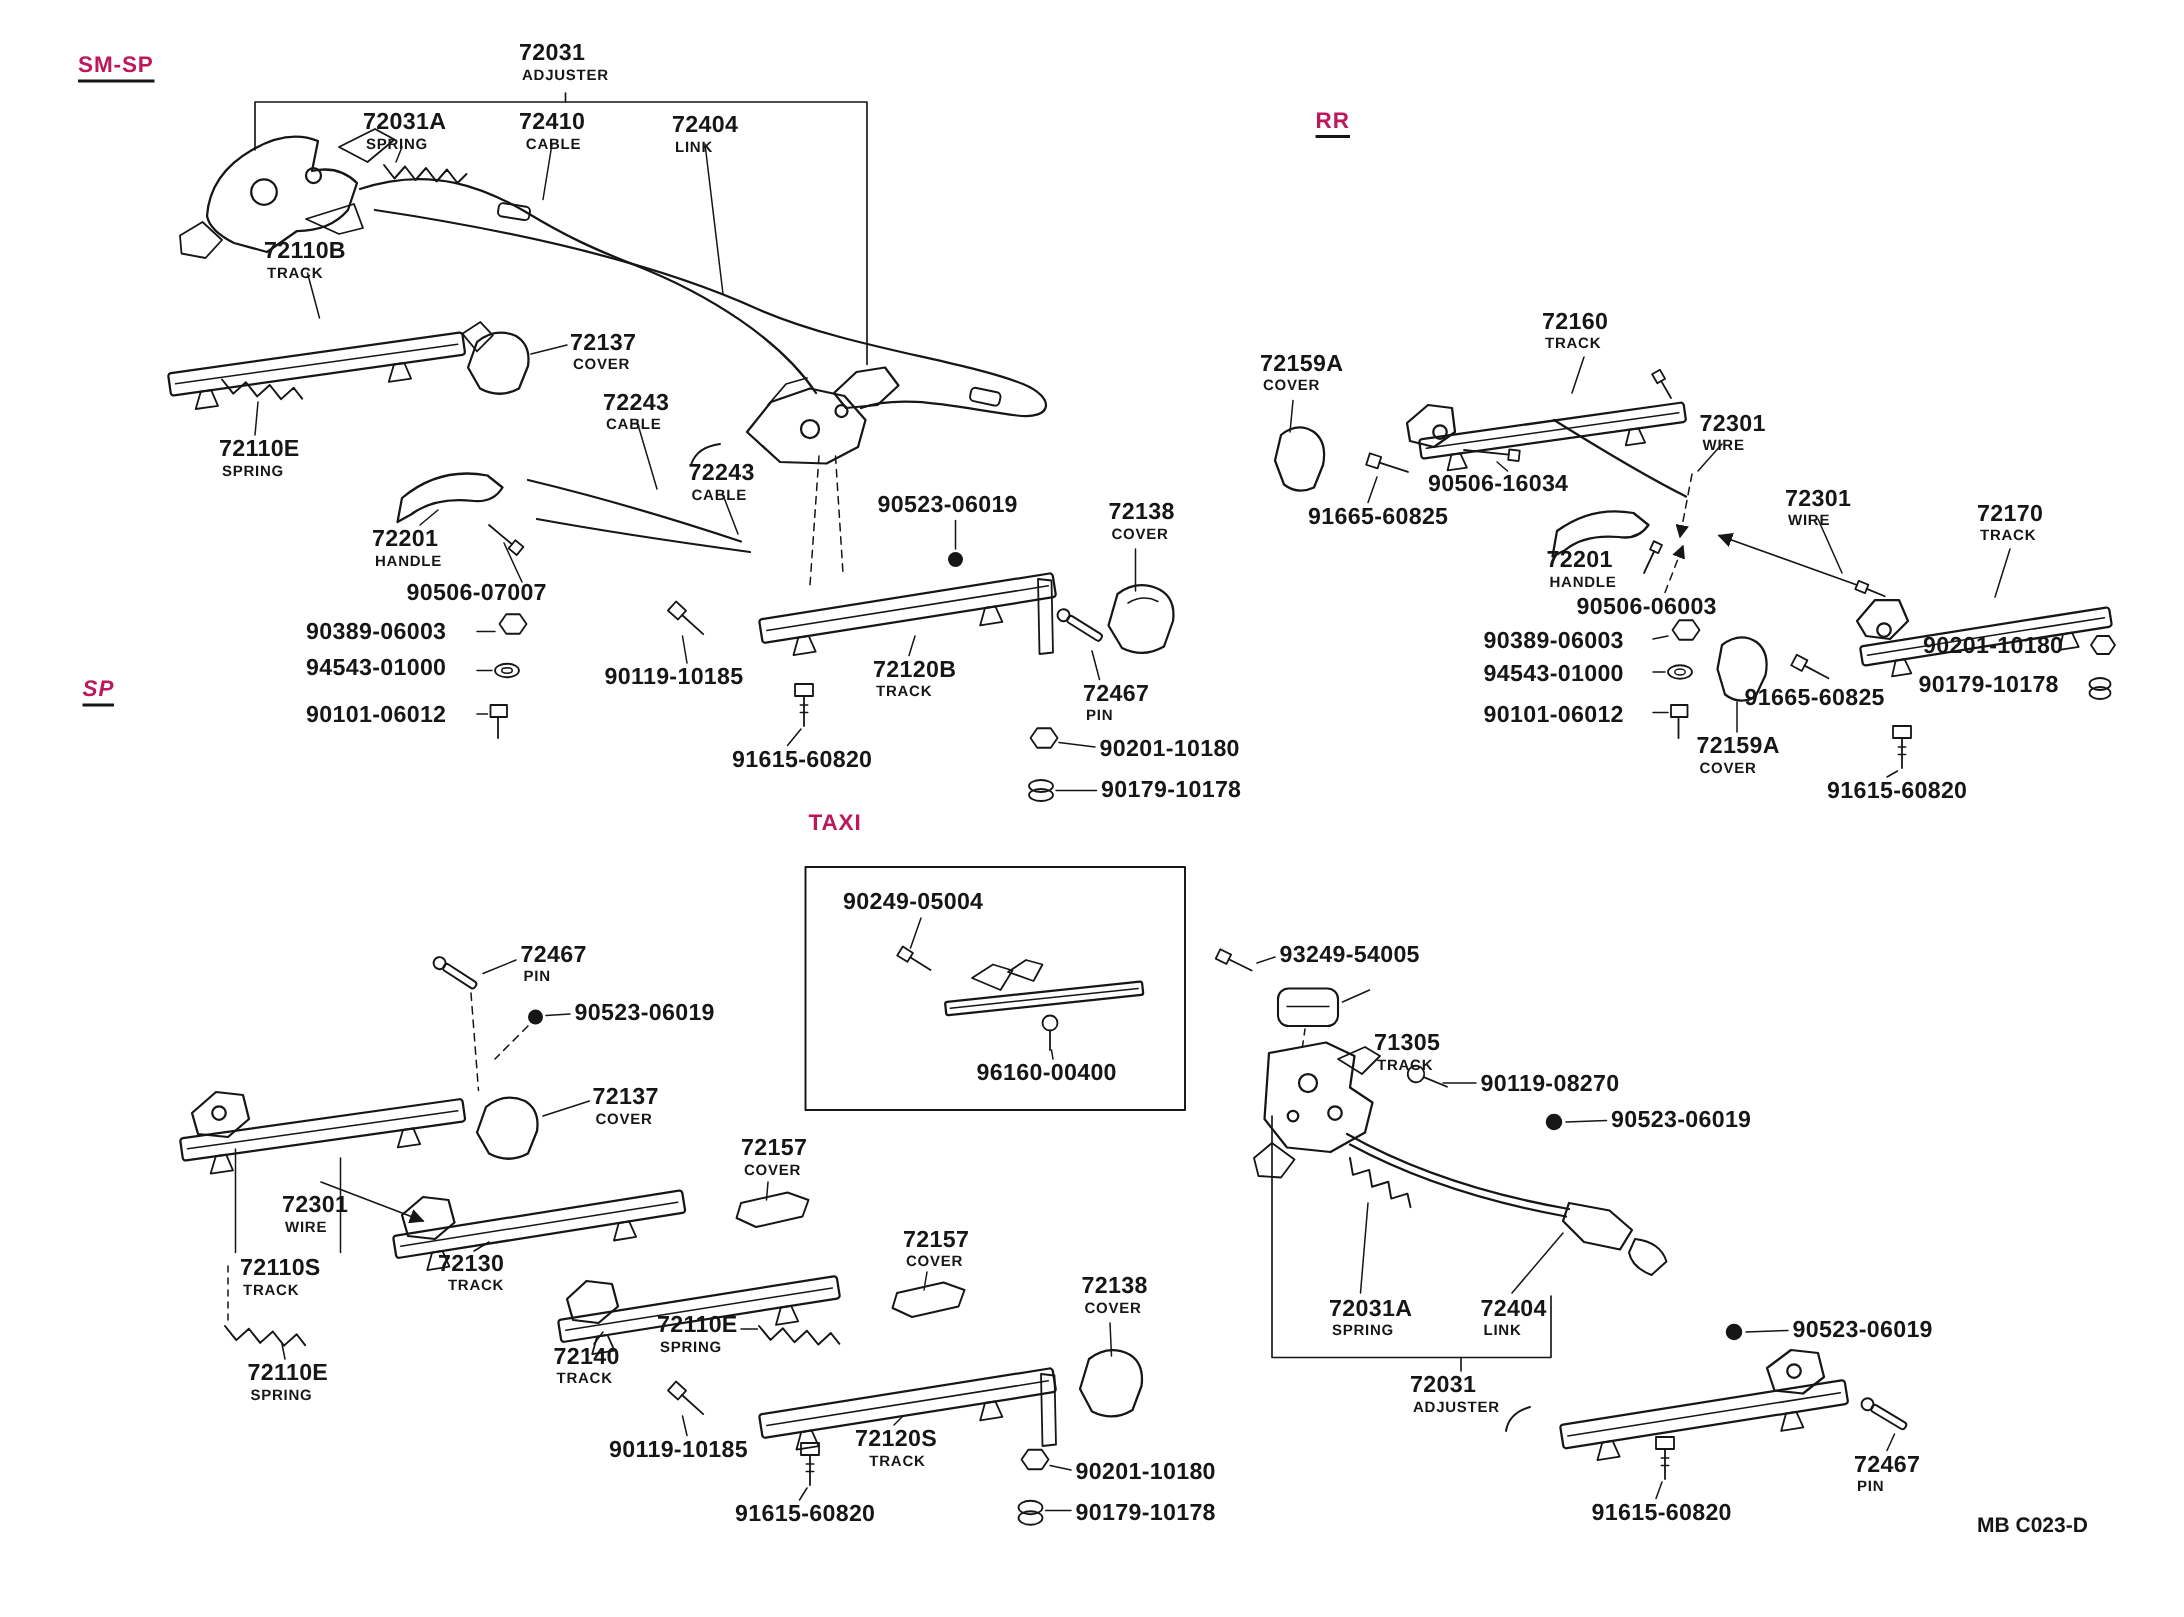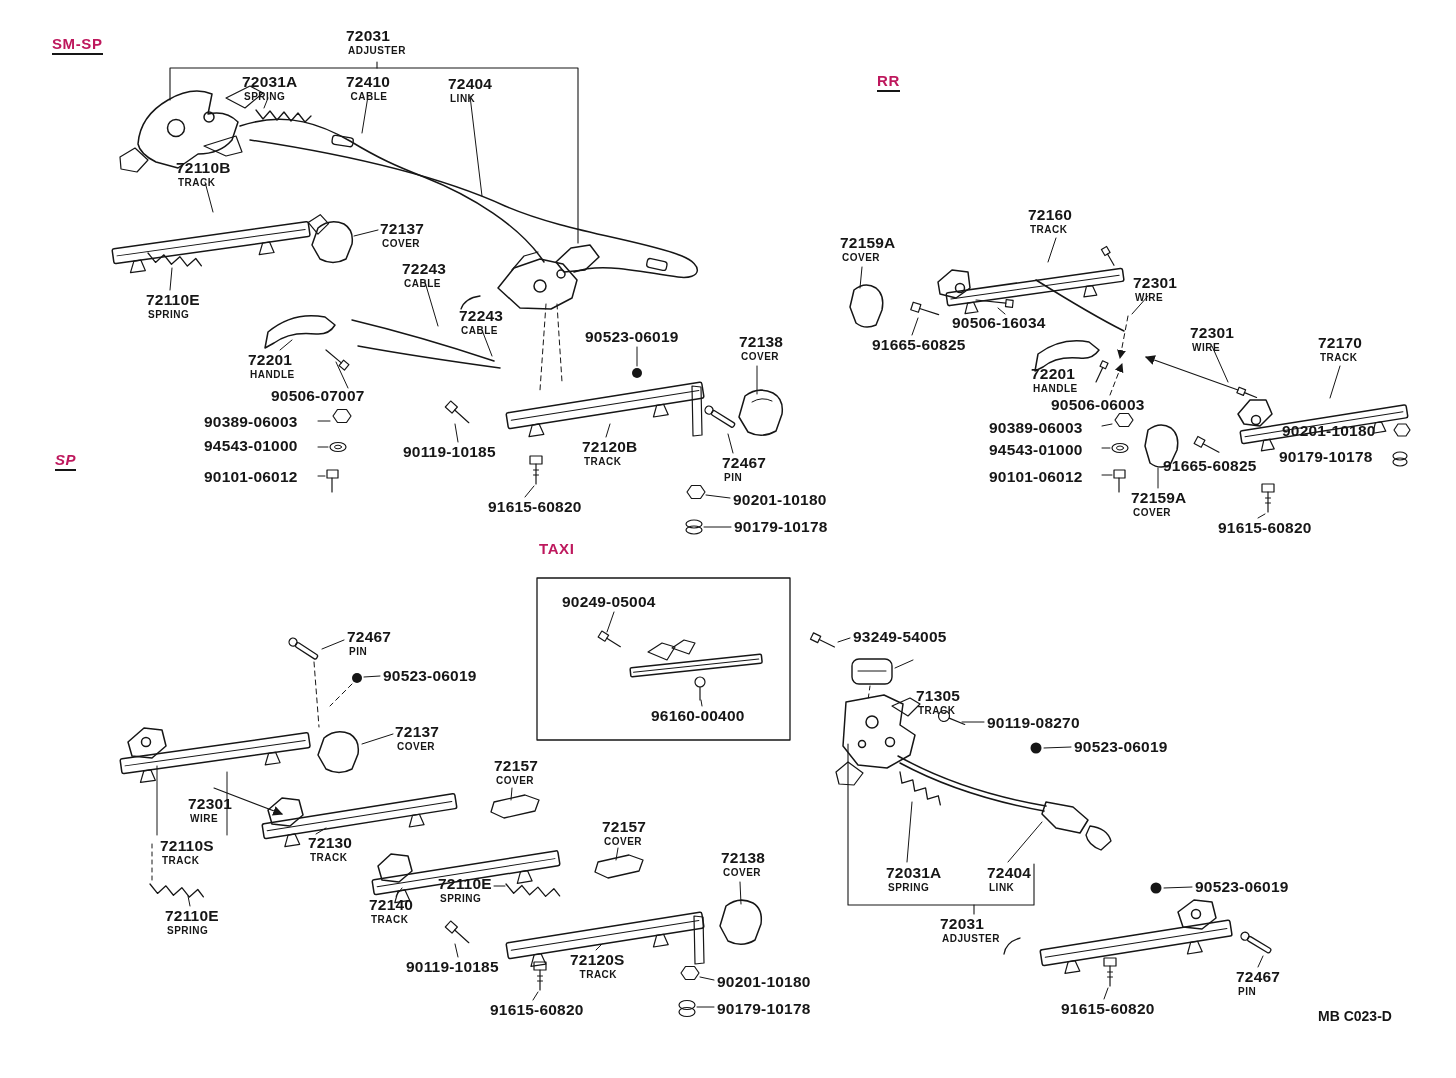--- a/index.html
+++ b/index.html
@@ -592,21 +592,21 @@
         <div class="part-desc">COVER</div>
       </div>
       <div class="part-label" style="left: 188px; top: 796px;">
         <div class="part-num">72301</div>
         <div class="part-desc">WIRE</div>
       </div>
       <div class="part-label" style="left: 160px; top: 838px;">
         <div class="part-num">72110S</div>
         <div class="part-desc">TRACK</div>
       </div>
-      <div class="part-label" style="left: 308px; top: 835px;">
+      <div class="part-label" style="left: 292px; top: 835px; text-align: right;">
         <div class="part-num">72130</div>
         <div class="part-desc">TRACK</div>
       </div>
       <div class="part-label" style="left: 494px; top: 758px;">
         <div class="part-num">72157</div>
         <div class="part-desc">COVER</div>
       </div>
       <div class="part-label" style="left: 602px; top: 819px;">
         <div class="part-num">72157</div>
         <div class="part-desc">COVER</div>

